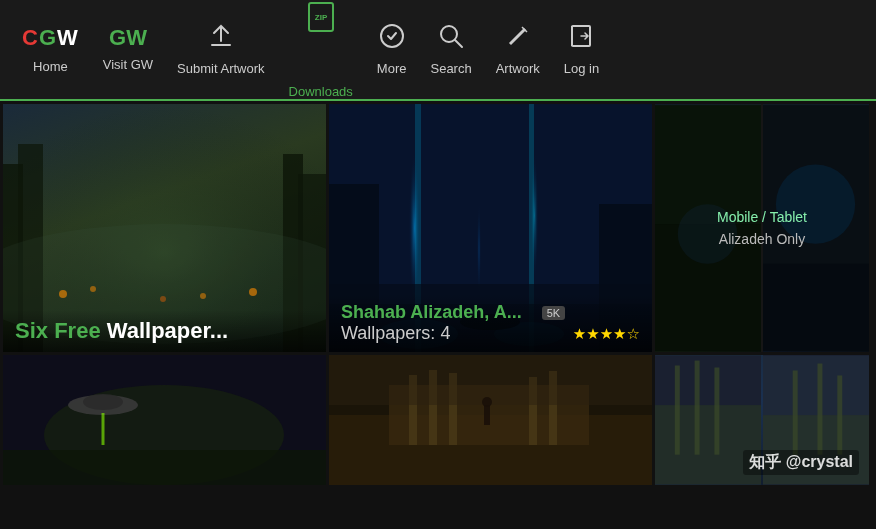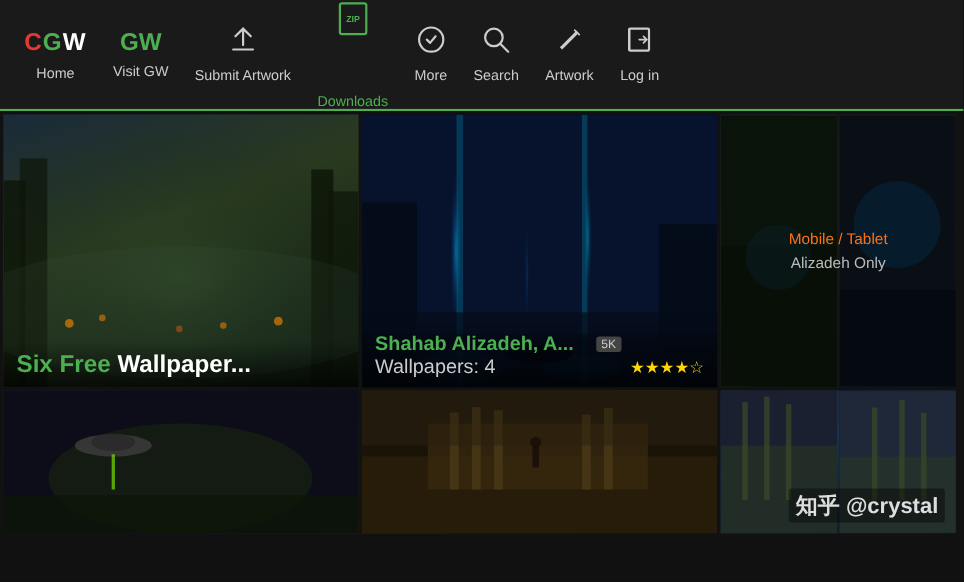--- a/index.html
+++ b/index.html
@@ -86,21 +86,21 @@
     }
     .card-title-green .green { color: #4caf50; }
     .card-title-green .white { color: #fff; }
 
     
     .watermark {
       position: absolute;
       bottom: 10px;
       right: 10px;
       color: rgba(255,255,255,0.85);
-      font-size: 20px;
+      font-size: 16px;
       font-weight: bold;
       background: rgba(0,0,0,0.4);
       padding: 2px 6px;
       border-radius: 3px;
     }
 
     
     .bg-1 { background: linear-gradient(160deg, #1a2a3a 0%, #2a3a20 40%, #0d1a10 100%); }
     .bg-2 { background: linear-gradient(180deg, #0a0e20 0%, #0a1535 30%, #1a3a60 60%, #0d1020 100%); }
     .bg-b1 { background: linear-gradient(160deg, #1a1a2a 0%, #0d1520 50%, #2a2a1a 100%); }
@@ -290,21 +290,21 @@
 
     <div style="background: linear-gradient(160deg,#1a2835,#1a3050,#0d1520); position:relative; overflow:hidden;">
       <svg width="100%" height="100%" viewBox="0 0 107 248">
         <rect width="107" height="248" fill="#0e1820"></rect>
         <circle cx="53" cy="100" r="40" fill="#0060aa" opacity="0.25"></circle>
         <rect x="0" y="160" width="107" height="88" fill="#080f18" opacity="0.8"></rect>
       </svg>
     </div>
 
     <div style="position:absolute; top:0; left:0; width:100%; height:100%; display:flex; flex-direction:column; align-items:center; justify-content:center; background:rgba(0,0,0,0.35);">
-      <span style="color:#f97316; font-size:14px; margin-bottom:6px;">Mobile / Tablet</span>
+      <span style="color:#86efac; font-size:14px; margin-bottom:6px;">Mobile / Tablet</span>
       <span style="color:#bbb; font-size:14px;">Alizadeh Only</span>
     </div>
   </div>
 
   <div class="grid-item bg-b1" style="grid-column:1; grid-row:2;">
     <svg width="100%" height="100%" viewBox="0 0 323 130">
       <rect width="323" height="130" fill="#0d0d1a"></rect>
       <ellipse cx="161" cy="80" rx="120" ry="50" fill="#1a2a0a" opacity="0.5"></ellipse>
 
       <ellipse cx="100" cy="50" rx="35" ry="10" fill="#3a3a3a" opacity="0.9"></ellipse>

